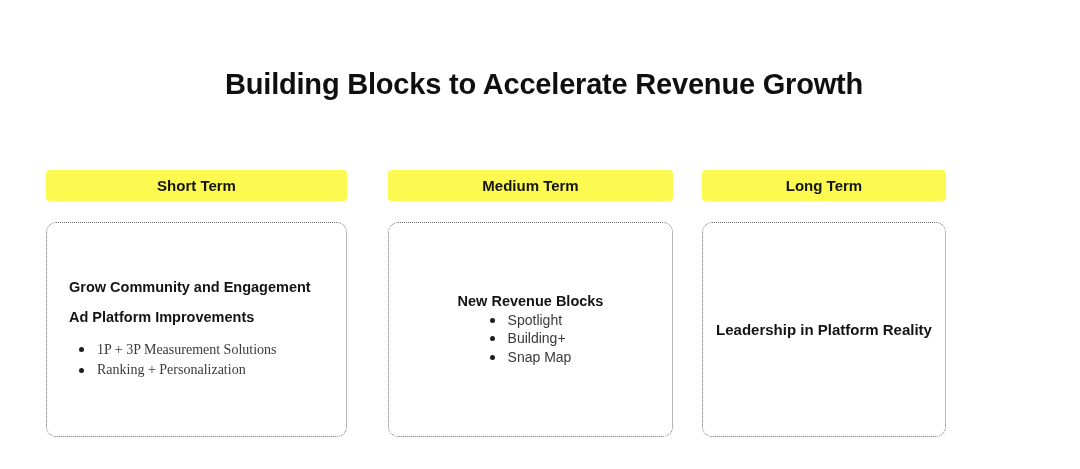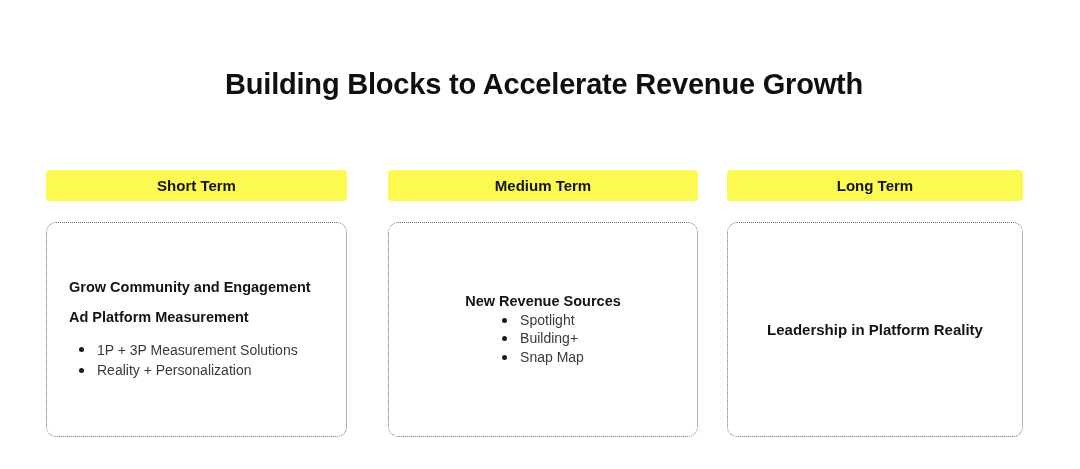--- a/index.html
+++ b/index.html
@@ -22,43 +22,43 @@
     margin:4px;text-align:center;
     font-size:29px;font-weight:700;letter-spacing:-0.2px;
     color:#0f0f0f;
   }
   .cols{
     position:absolute;left:46px;top:170px;
     display:flex;align-items:flex-start;
   }
   .col{display:flex;flex-direction:column;}
   .col-1{width:301px;margin-right:41px;}
-  .col-2{width:310px;margin-right:29px;}
-  .col-3{width:296px;justify-content:flex-end;}
+  .col-2{width:285px;margin-right:29px;}
+  .col-3{width:244px;justify-content:flex-end;}
   .pill{
     height:31px;border-radius:4px;
     background:var(--accent-yellow,#FCF950);
     display:flex;align-items:center;justify-content:center;
     font-size:15px;font-weight:700;color:var(--heading-text,#141414);
   }
   .box{
     margin-top:21px;height:215px;box-sizing:border-box;
     border:1.5px dotted var(--border-dotted,#6e6e6e);
     border-radius:10px;
     display:flex;flex-direction:column;justify-content:center;
   }
   .box-left{align-items:flex-start;padding-left:22px;padding-right:18px;}
   .box-center{align-items:center;text-align:center;padding:0 10px;}
   .heading{
     font-size:14.5px;font-weight:700;line-height:16px;
     color:var(--heading-text,#141414);
   }
   .box-left .heading + .heading{margin-top:14px;}
   .bullets{list-style:none;margin:0;padding:0;width:fit-content;}
-  .box-left .bullets{margin-top:15px;padding-left:10px;}
+  .box-left .bullets{margin-top:15px;padding-left:10px;font-family:Liberation Serif, serif;}
   .box-center .bullets{margin-top:2px;text-align:left;}
   .bullets li{
     display:flex;align-items:center;
     font-size:14px;color:var(--body-text,#3a3a3a);
   }
   .box-left .bullets li{line-height:20.5px;}
   .box-center .bullets li{line-height:18.5px;}
   .dot{
     flex:0 0 auto;width:5px;height:5px;border-radius:50%;
     background:var(--bullet-dot,#1d1d1d);
@@ -72,38 +72,38 @@
 <div class="slide">
 
   <h1 class="title">Building Blocks to Accelerate Revenue Growth</h1>
 
   <div class="cols">
 
     <div class="col col-1">
       <div class="pill">Short Term</div>
       <div class="box box-left">
         <div class="heading">Grow Community and Engagement</div>
-        <div class="heading">Ad Platform Measurement</div>
+        <div class="heading">Ad Platform Improvements</div>
         <ul class="bullets">
           <li>
             <span class="dot"></span>
             <span>1P + 3P Measurement Solutions</span>
           </li>
           <li>
             <span class="dot"></span>
-            <span>Reality + Personalization</span>
+            <span>Ranking + Personalization</span>
           </li>
         </ul>
       </div>
     </div>
 
     <div class="col col-2">
       <div class="pill">Medium Term</div>
       <div class="box box-center">
-        <div class="heading">New Revenue Sources</div>
+        <div class="heading">New Revenue Blocks</div>
         <ul class="bullets">
           <li>
             <span class="dot"></span>
             <span>Spotlight</span>
           </li>
           <li>
             <span class="dot"></span>
             <span>Building+</span>
           </li>
           <li>

